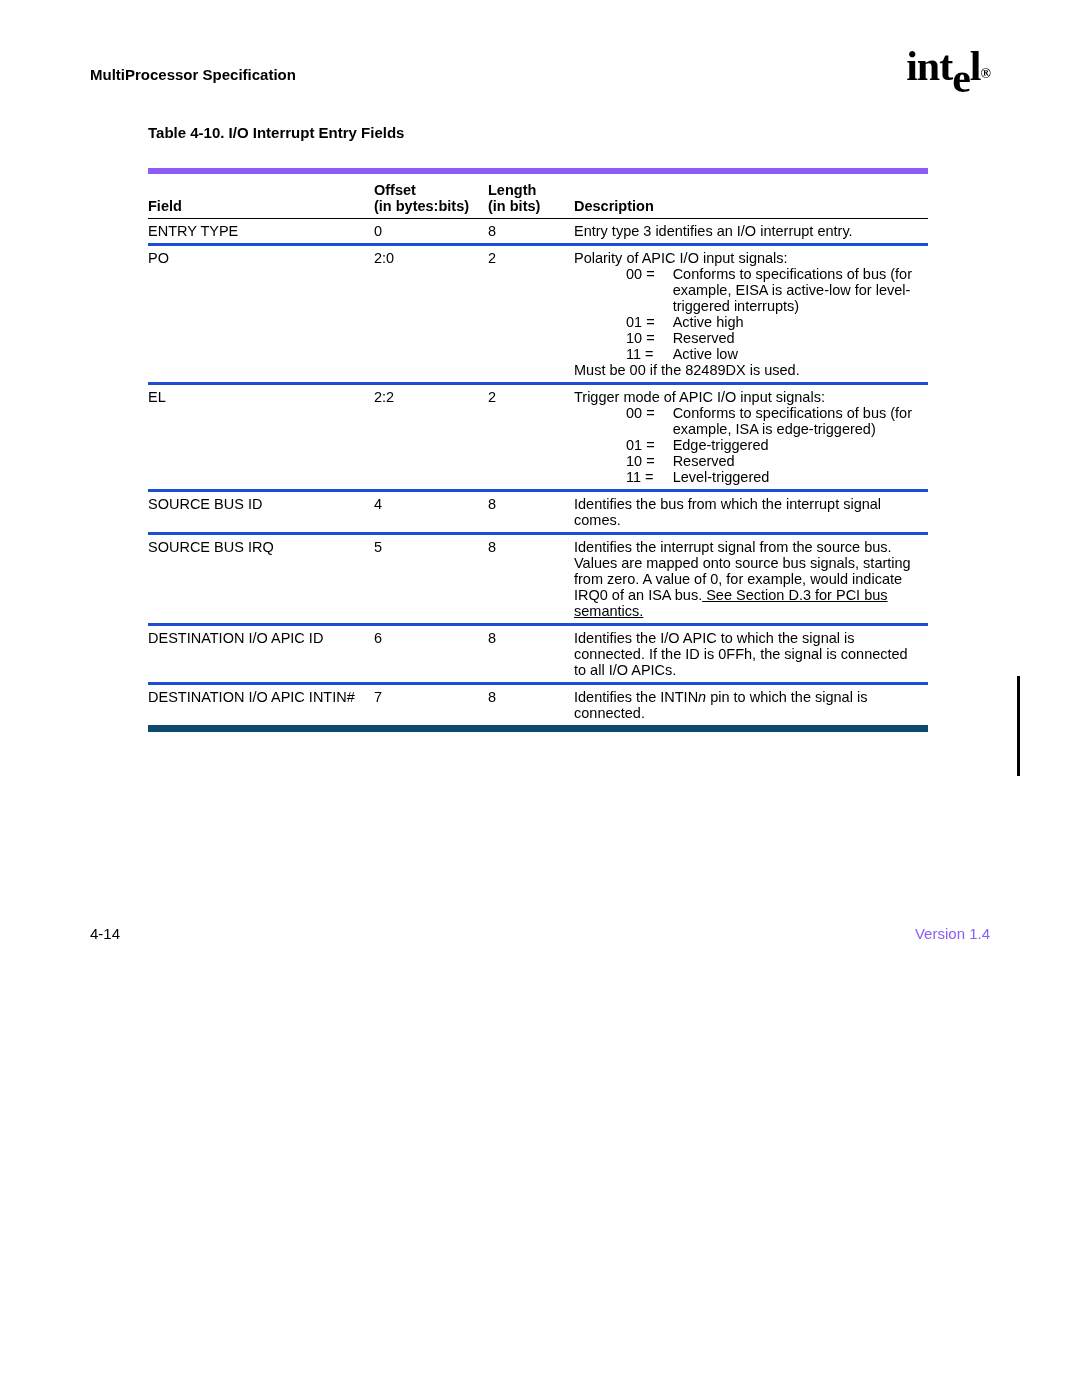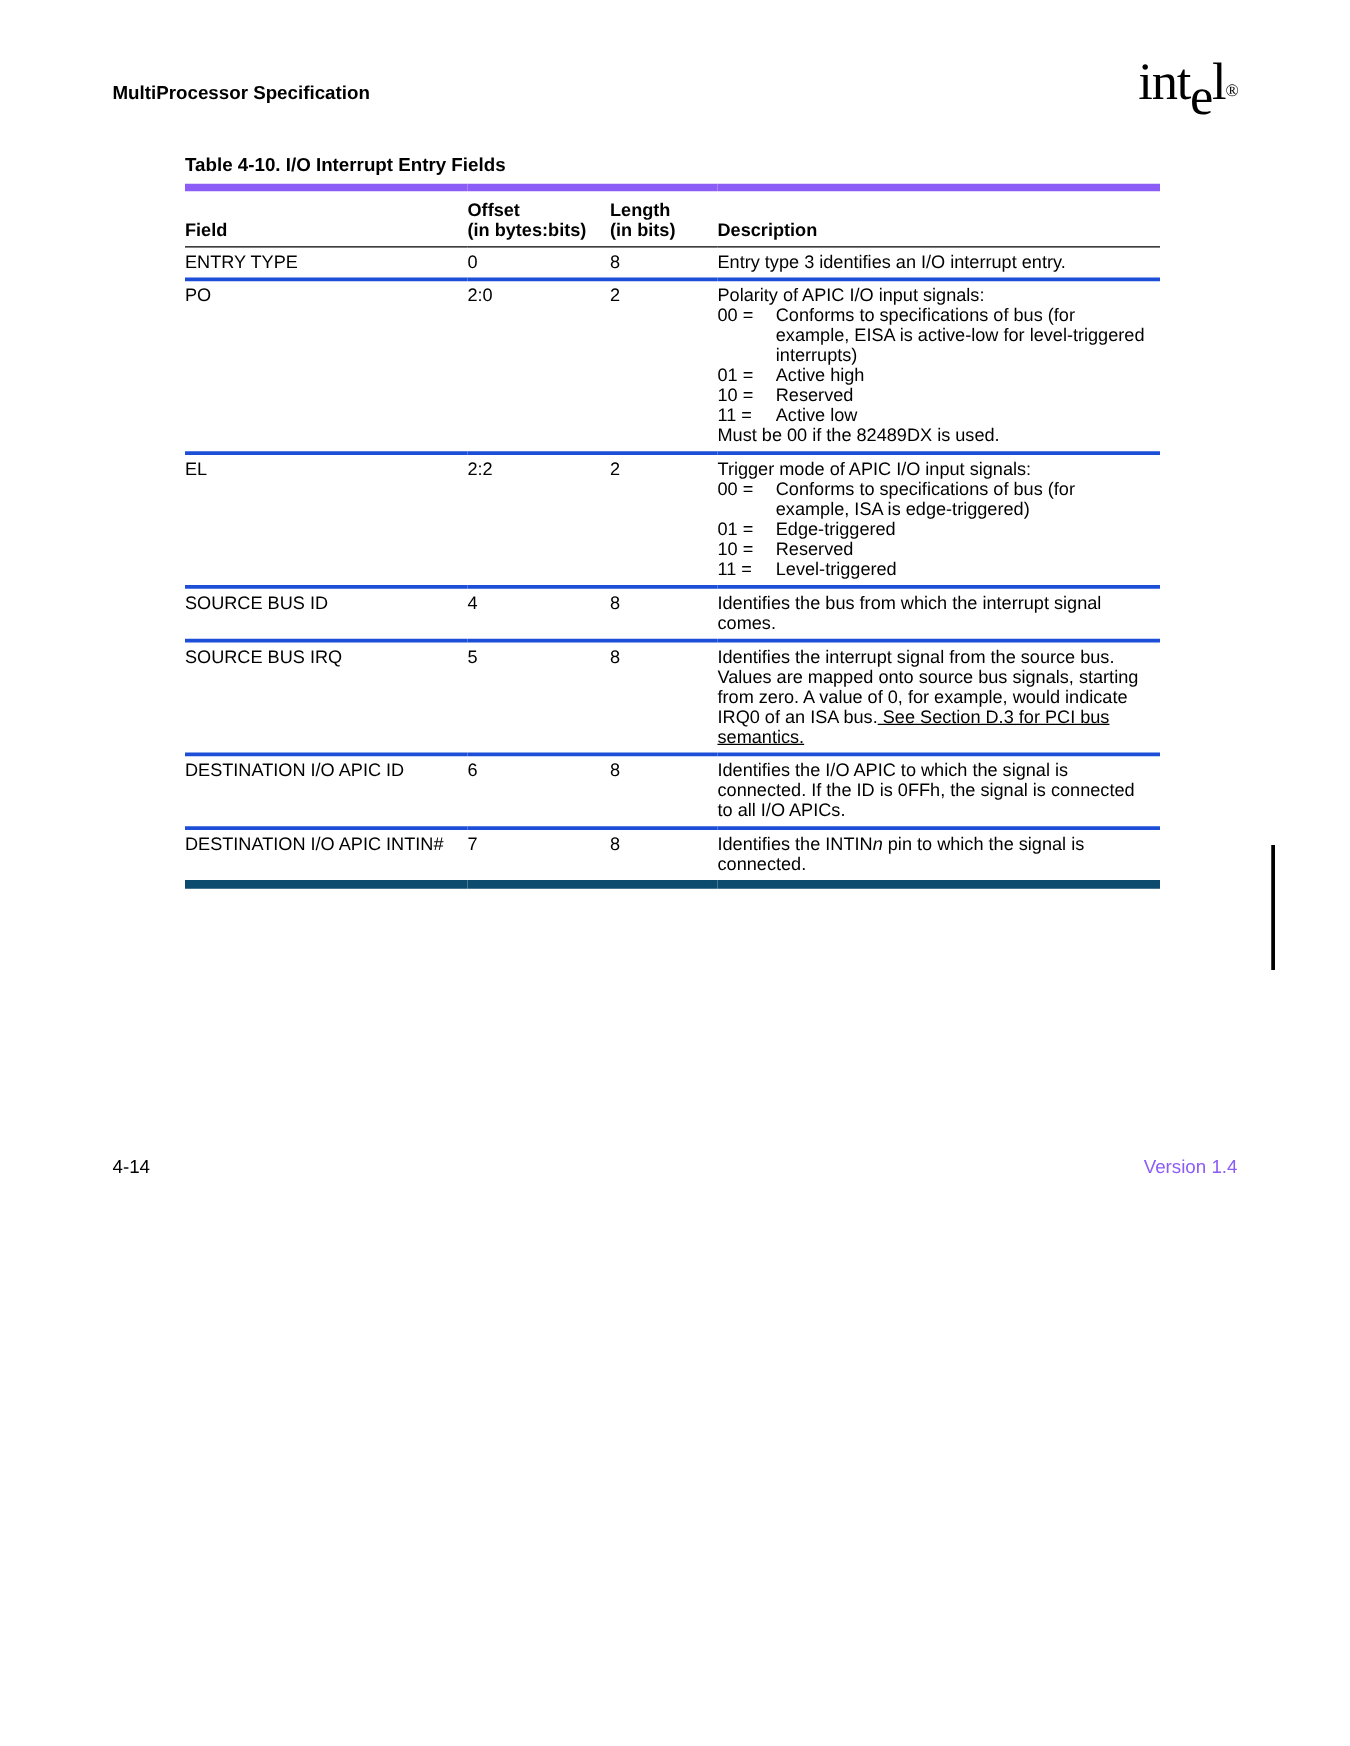--- a/index.html
+++ b/index.html
@@ -24,35 +24,35 @@
     margin-bottom: 28px;
   }
   .spec-title {
     font-weight: bold;
     font-size: 15px;
     padding-top: 18px;
   }
   .logo {
     font-family: "Times New Roman", Times, serif;
     font-size: 42px;
-    font-weight: normal;
+    font-weight: bold;
     letter-spacing: -1px;
     position: relative;
     top: -6px;
   }
   .logo sub {
     font-size: 42px;
     vertical-align: baseline;
     position: relative;
     top: 12px;
   }
   .caption {
     font-weight: bold;
     font-size: 15px;
-    margin: 22px 0 6px 58px;
+    margin: 22px 0 27px 58px;
   }
   table.fields {
     border-collapse: collapse;
     margin-left: 58px;
     width: 780px;
     font-size: 14.5px;
   }
   table.fields thead th {
     text-align: left;
     font-weight: bold;
@@ -68,20 +68,21 @@
   table.fields tbody td {
     vertical-align: top;
     padding: 4px 6px 4px 0;
     border-bottom: 3px solid #1d4ed8;
   }
   table.fields tbody tr:last-child td {
     border-bottom: 7px solid #0c4a6e;
   }
   .sublist {
     display: table;
+    margin-left: 52px;
   }
   .sublist .subrow {
     display: table-row;
   }
   .sublist .subkey {
     display: table-cell;
     white-space: nowrap;
     padding-right: 18px;
     vertical-align: top;
   }

